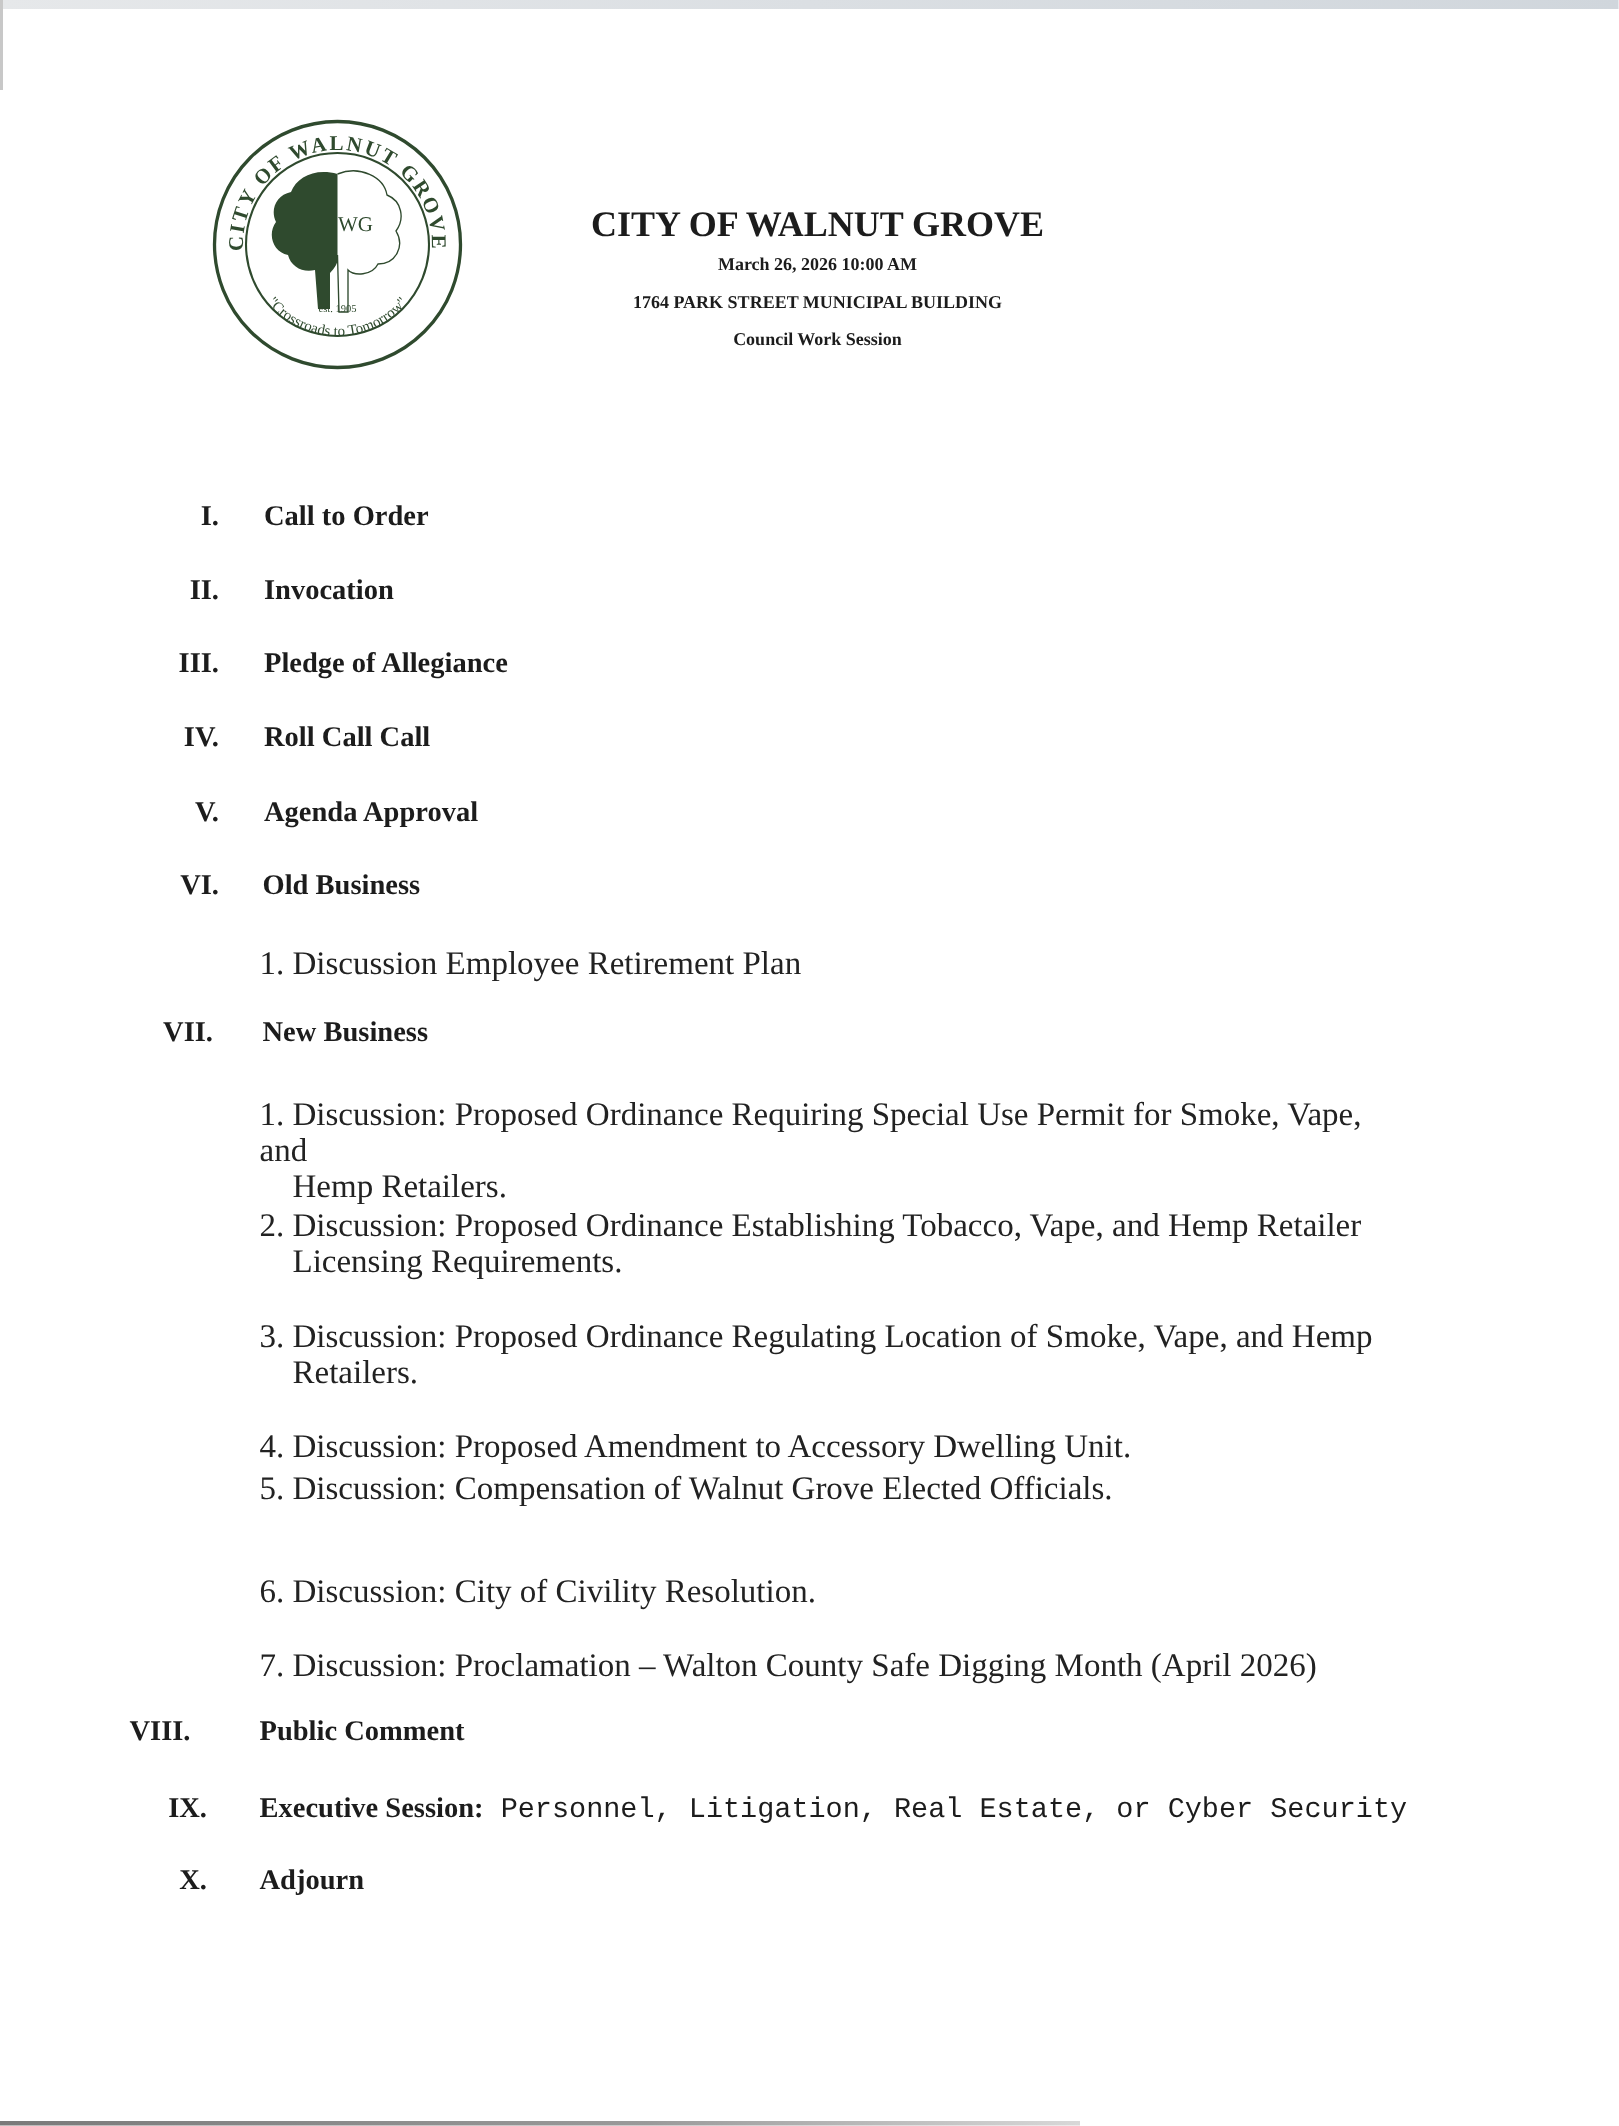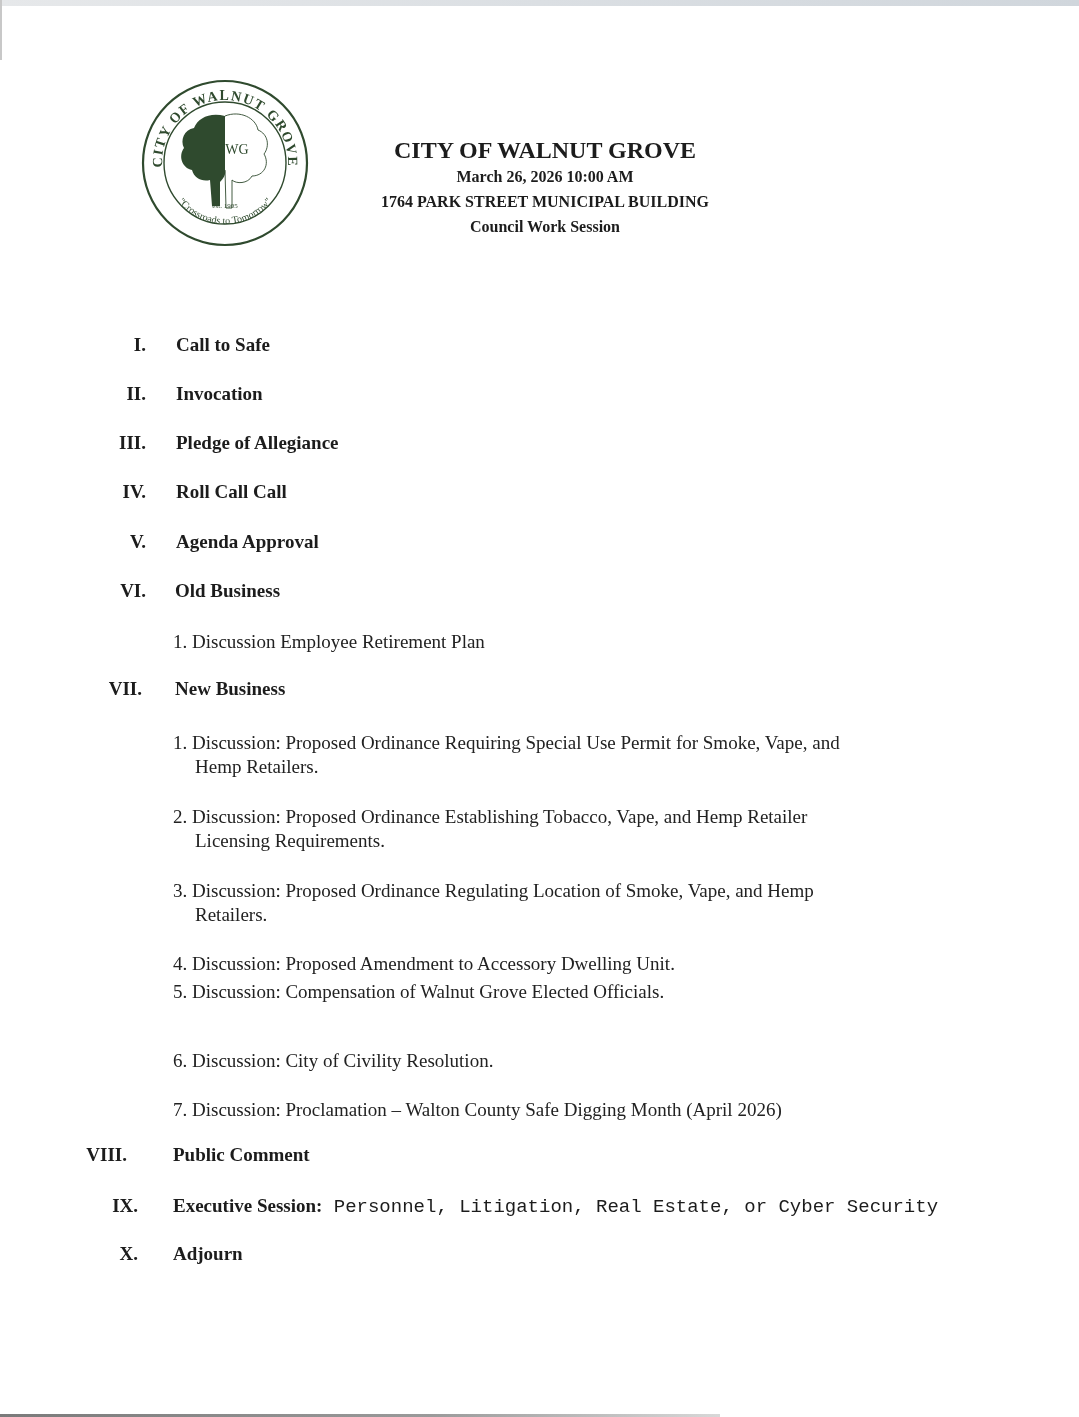--- a/index.html
+++ b/index.html
@@ -10,26 +10,26 @@
   .top-edge { position: absolute; left: 0; top: 0; width: 1079px; height: 6px;
     background: linear-gradient(to right, #e6e8ea, #d0d6dc); }
   .left-edge { position: absolute; left: 0; top: 0; width: 2px; height: 60px; background: #c8c8c8; }
   .bottom-edge { position: absolute; left: 0; top: 1414px; width: 720px; height: 3px;
     background: linear-gradient(to right, #7a7a7a, #9a9a9a 60%, #d8d8d8); }
 
   .seal { position: absolute; left: 140px; top: 78px; width: 170px; height: 170px; }
 
   .header { position: absolute; left: 300px; top: 136px; width: 490px; text-align: center; font-weight: bold; }
   .header .h-title { font-size: 24px; line-height: 28px; }
-  .header .h-line { font-size: 16px; line-height: 25px; }
+  .header .h-line { font-size: 12px; line-height: 25px; }
 
   .item { position: absolute; font-size: 19px; }
   .num { position: absolute; font-weight: bold; text-align: right; width: 70px; }
   .lbl { position: absolute; font-weight: bold; white-space: nowrap; }
-  .sub { position: absolute; left: 173px; font-size: 19px; line-height: 24px; width: 760px; color: #222; }
+  .sub { position: absolute; left: 173px; font-size: 22px; line-height: 24px; width: 760px; color: #222; }
   .sub .indent { padding-left: 22px; display: block; }
   .normal { font-weight: normal; font-family: Liberation Mono, monospace; }
 </style>
 </head>
 <body>
 
 <div class="top-edge"></div>
 <div class="left-edge"></div>
 
 <svg class="seal" viewBox="0 0 170 170">
@@ -56,21 +56,21 @@
 <div class="header">
   <div class="h-title">CITY OF WALNUT GROVE</div>
   <div class="h-line">March 26, 2026 10:00 AM</div>
   <div class="h-line">1764 PARK STREET MUNICIPAL BUILDING</div>
   <div class="h-line">Council Work Session</div>
 </div>
 
 <div>
   <div class="item" style="top:334px">
     <span class="num" style="left:76px">I.</span>
-    <span class="lbl" style="left:176px">Call to Safe</span>
+    <span class="lbl" style="left:176px">Call to Order</span>
   </div>
   <div class="item" style="top:383px">
     <span class="num" style="left:76px">II.</span>
     <span class="lbl" style="left:176px">Invocation</span>
   </div>
   <div class="item" style="top:432px">
     <span class="num" style="left:76px">III.</span>
     <span class="lbl" style="left:176px">Pledge of Allegiance</span>
   </div>
   <div class="item" style="top:481px">

